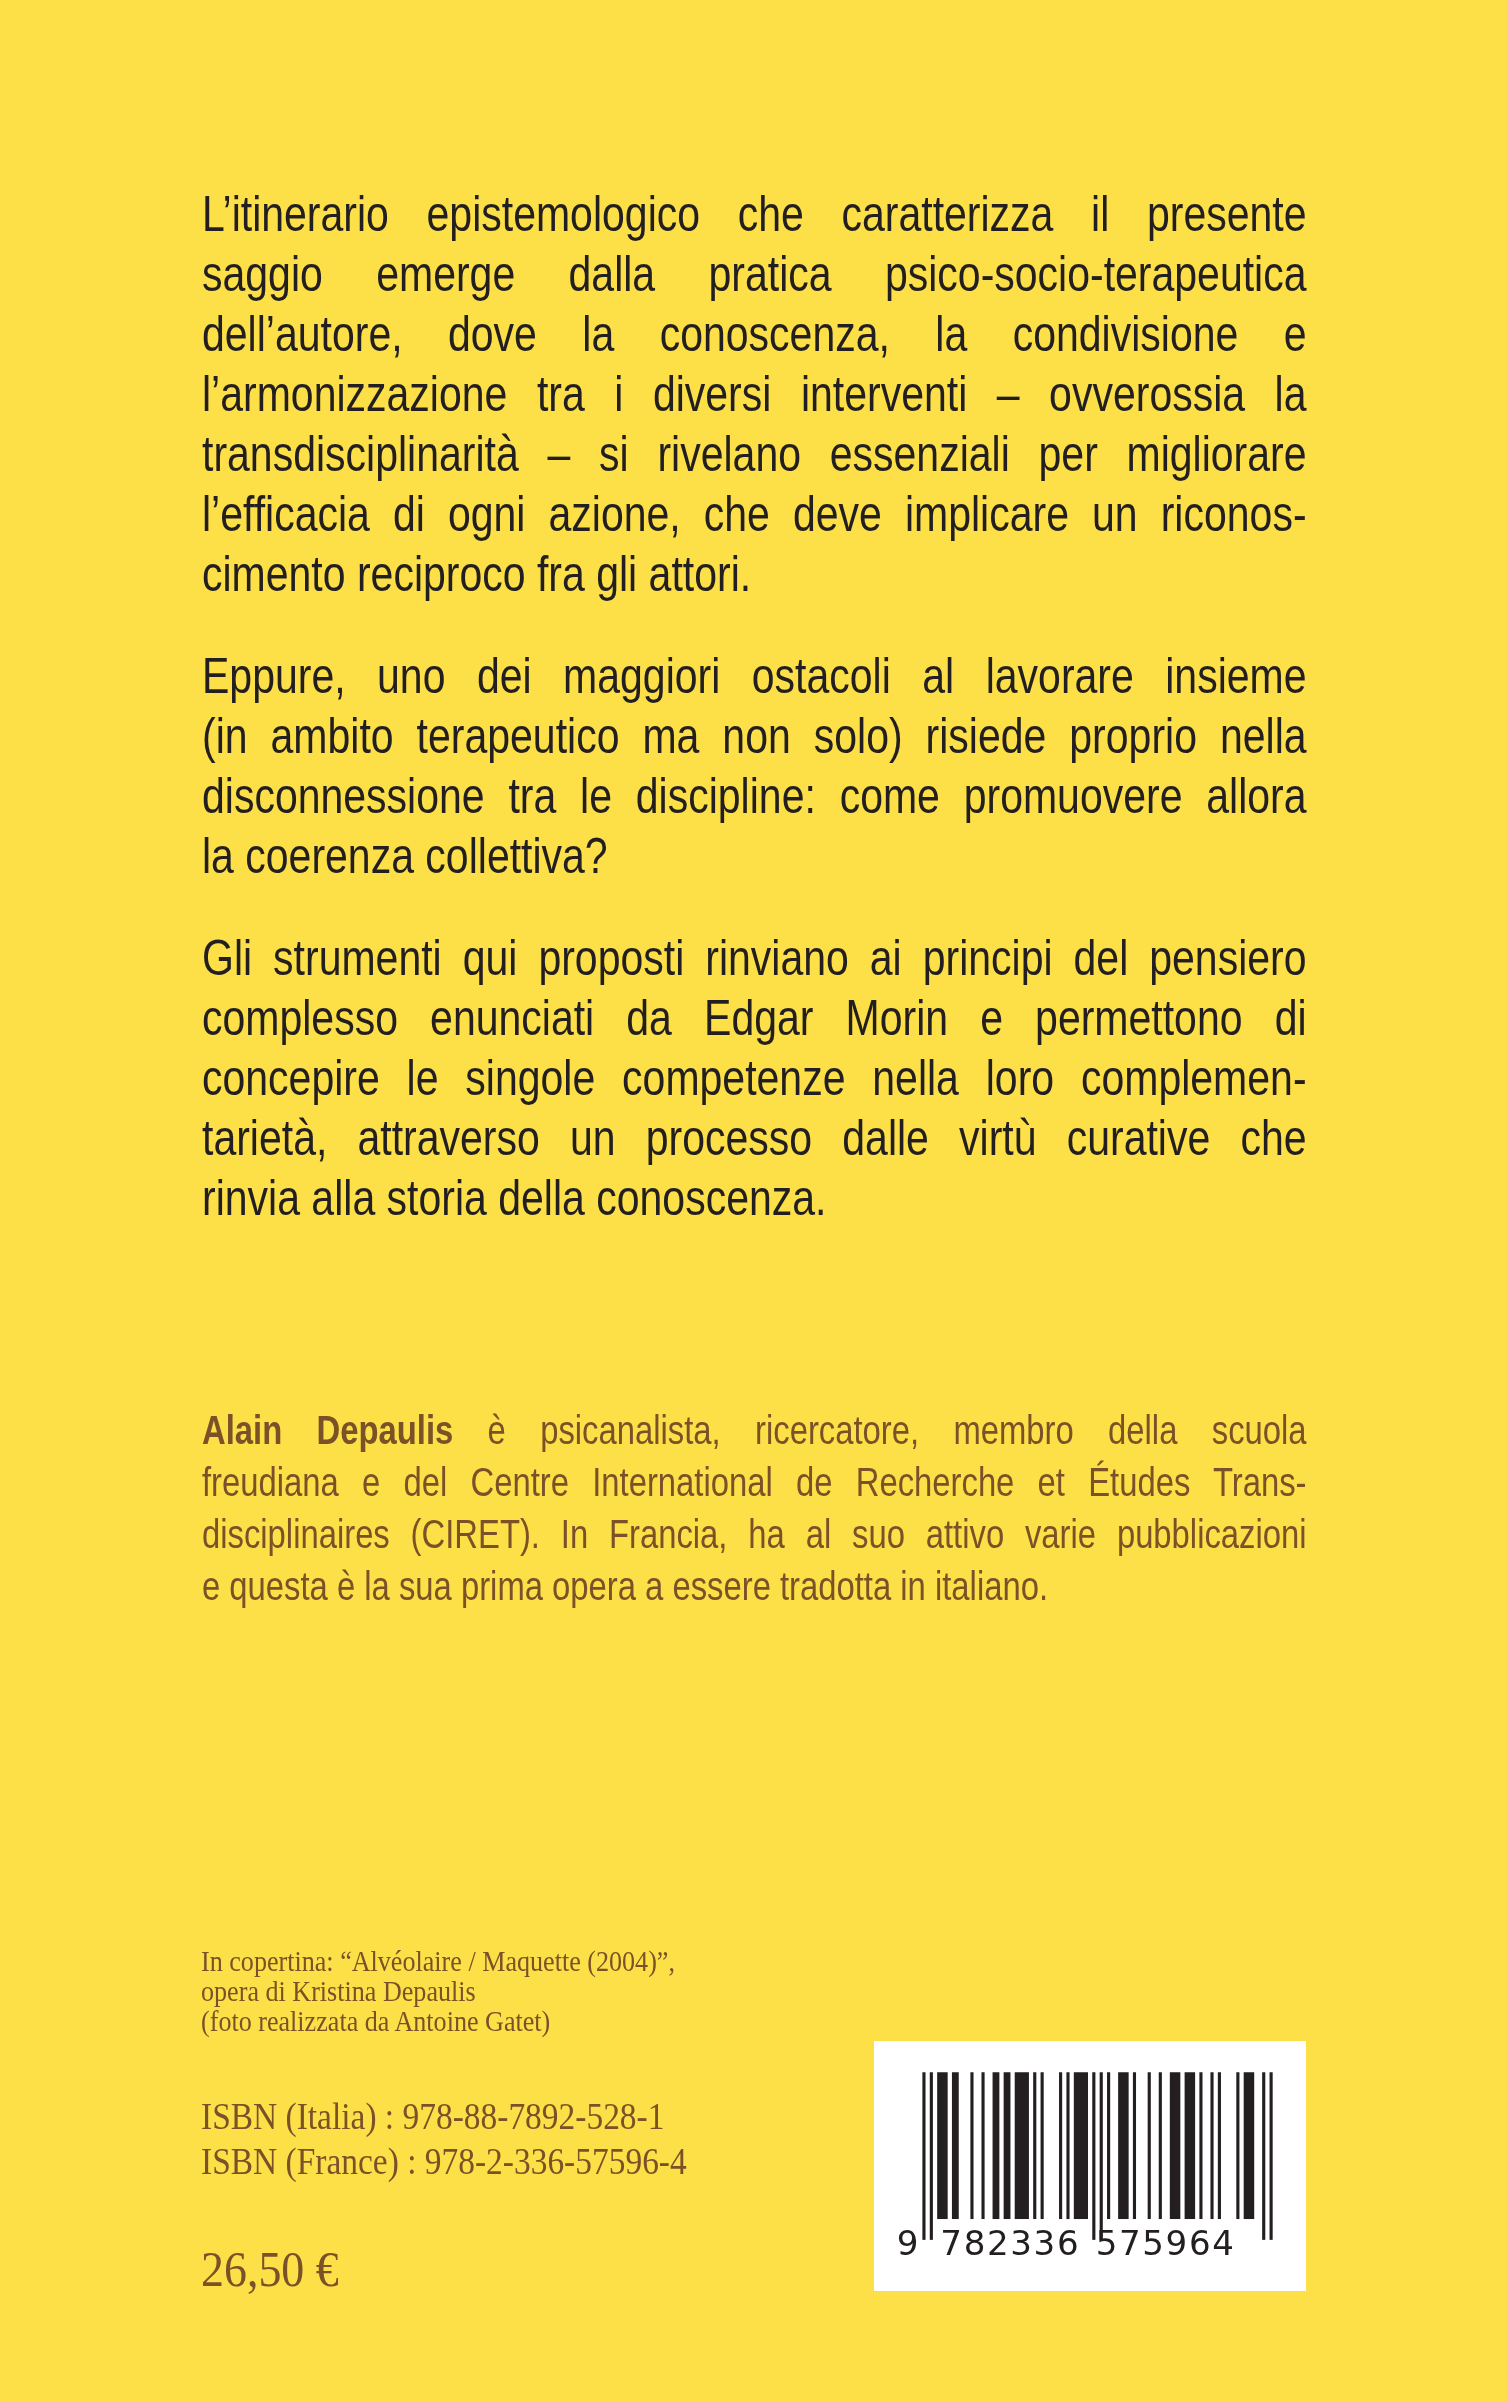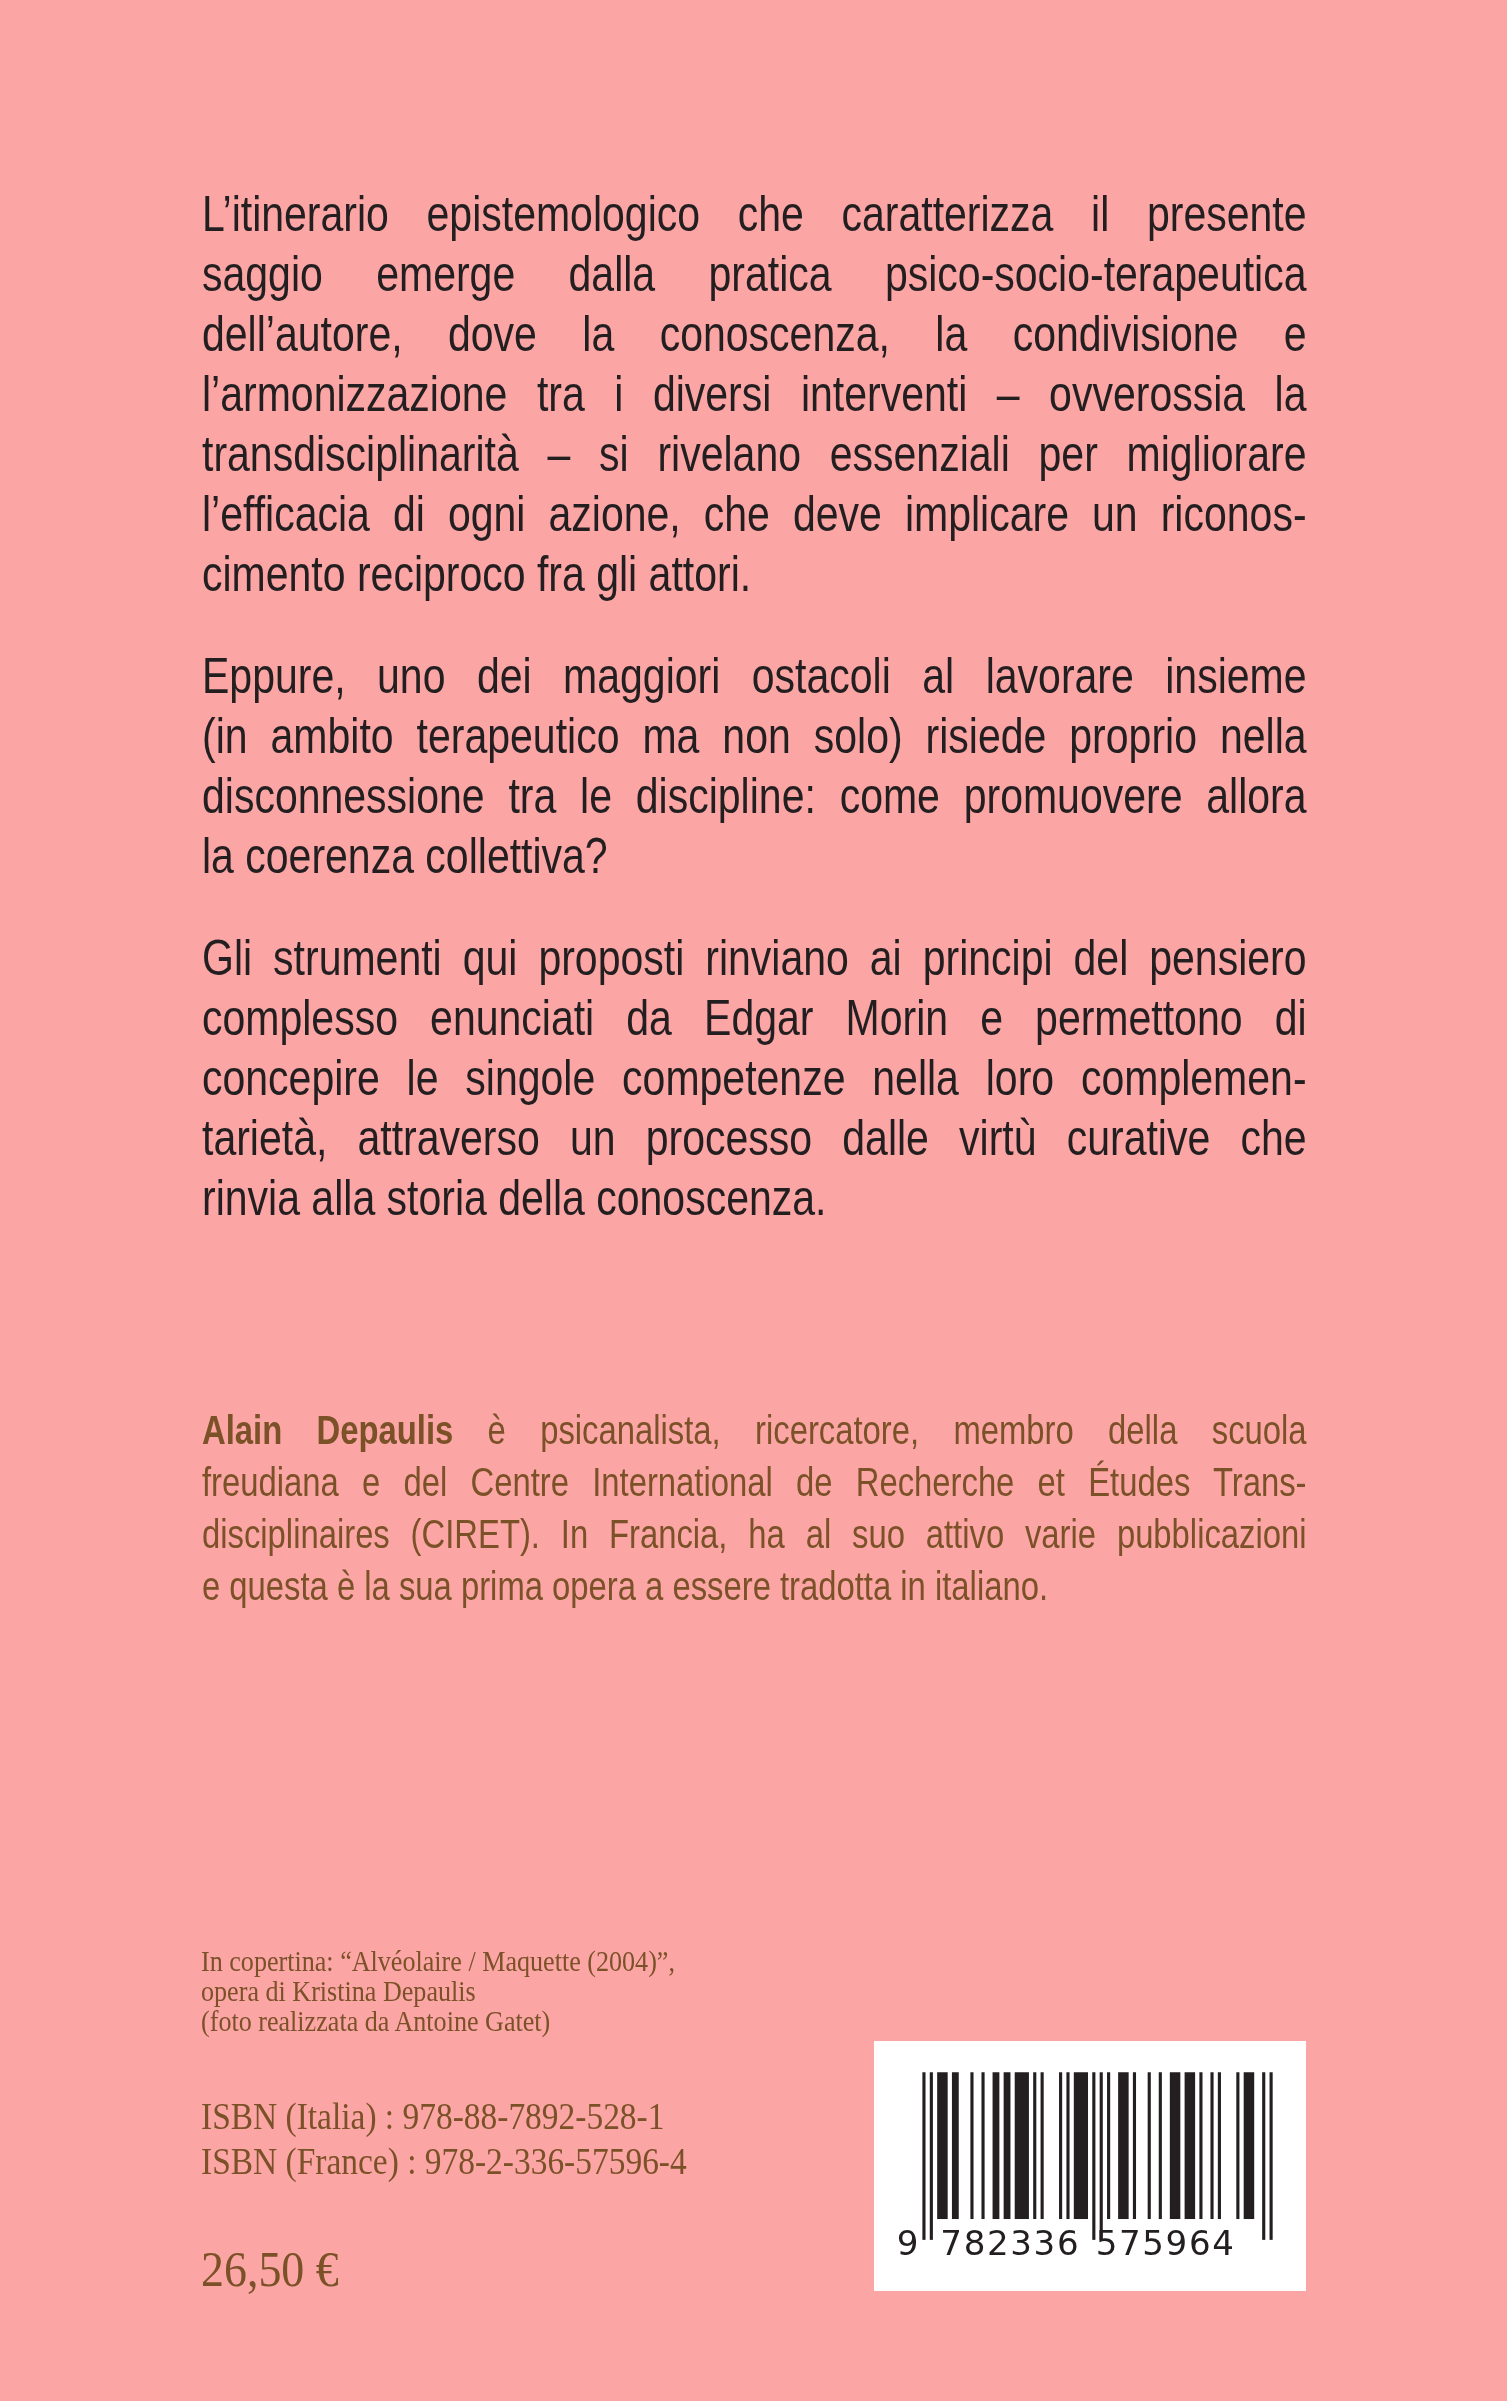--- a/index.html
+++ b/index.html
@@ -9,21 +9,21 @@
   body {
     width: 1508px;
     height: 2402px;
     background: #fdf2e6;
     position: relative;
     overflow: hidden;
   }
   .page {
     position: absolute;
     inset: 0;
-    background: #fca5a5;
+    background: #fde047;
   }
   
   .condensed {
     position: absolute;
     left: 202px;
     width: 1347px; 
     transform: scaleX(0.82);
     transform-origin: 0 0;
     font-family: "Liberation Sans", sans-serif;
     text-align: justify;

